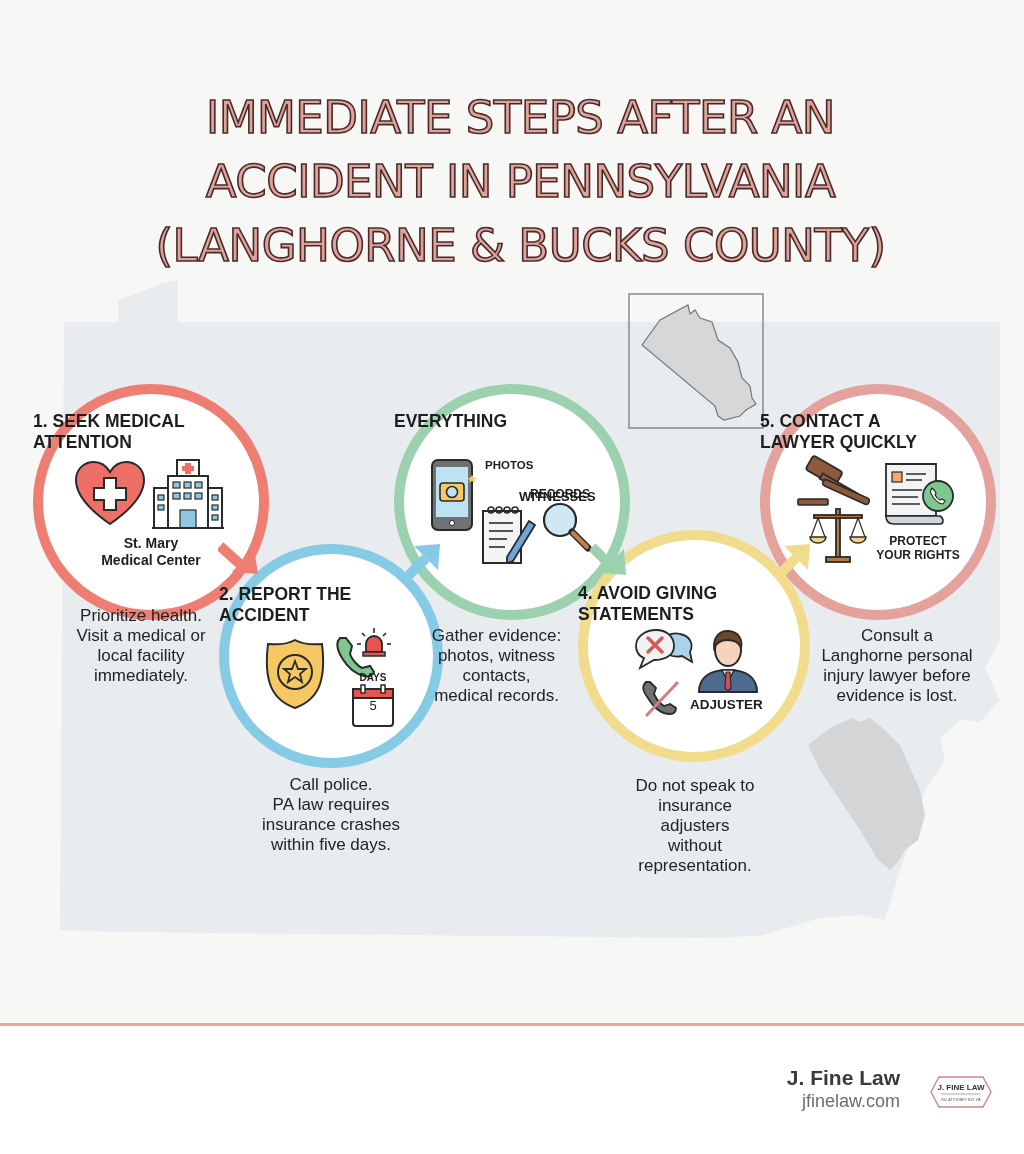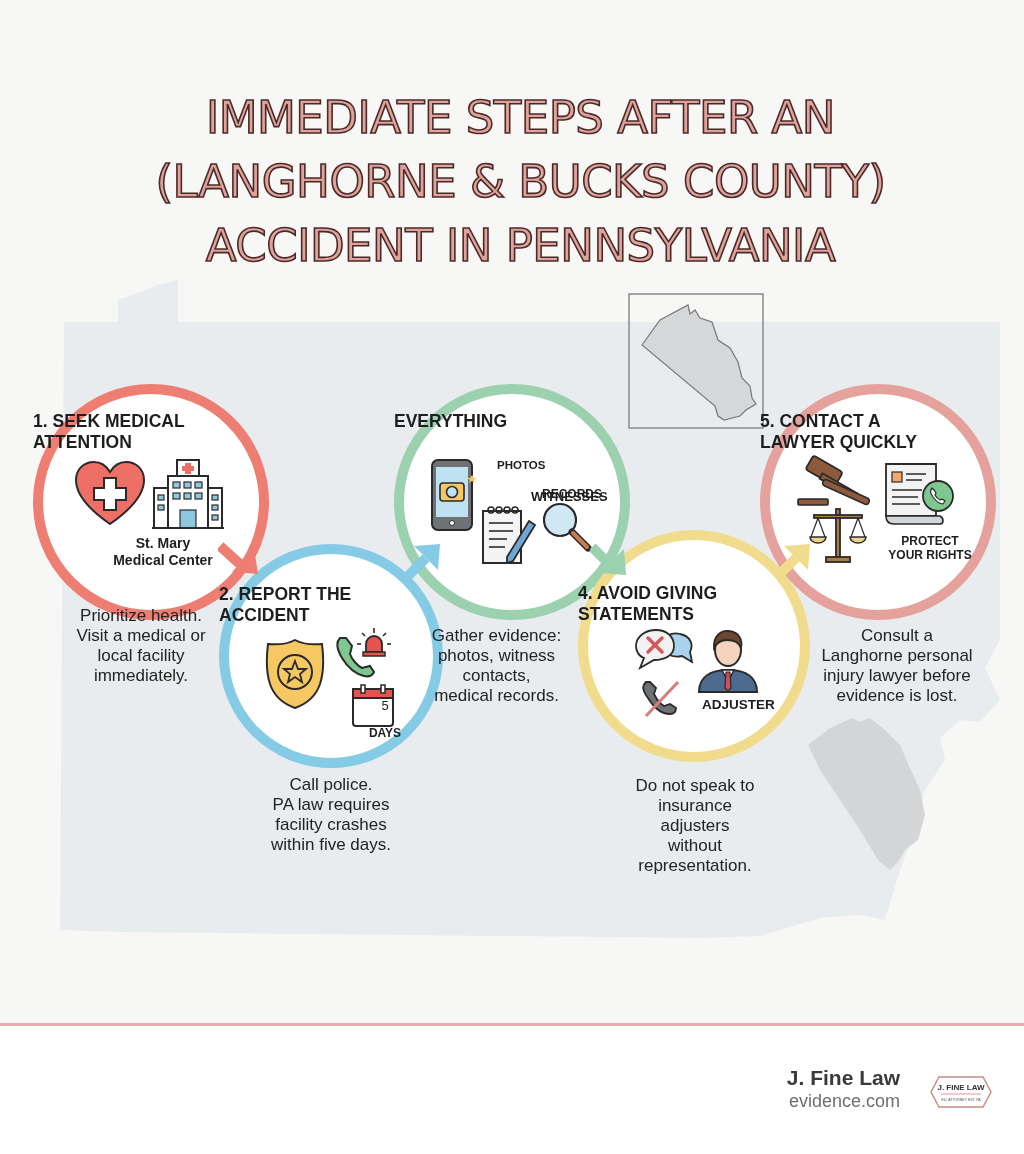--- a/index.html
+++ b/index.html
@@ -21,21 +21,21 @@
   .c1 { left: 33px;  top: 384px; width: 236px; height: 236px; border-color: #ee7d72; }
   .c2 { left: 219px; top: 544px; width: 224px; height: 224px; border-color: #85cbe6; }
   .c3 { left: 394px; top: 384px; width: 236px; height: 236px; border-color: #9bd1ae; }
   .c4 { left: 578px; top: 530px; width: 232px; height: 232px; border-color: #f1dc8d; }
   .c5 { left: 760px; top: 384px; width: 236px; height: 236px; border-color: #e5a29d; }
 
   .step-title {
     position: absolute; font-weight: bold; font-size: 17.5px; line-height: 21px; text-align: left; color: #1e1e1e;
     white-space: nowrap;
   }
-  .lbl { position: absolute; font-weight: bold; color: #1e1e1e; text-align: center; white-space: nowrap; margin-left: 12px; }
+  .lbl { position: absolute; font-weight: bold; color: #1e1e1e; text-align: center; white-space: nowrap; }
   .desc {
     position: absolute; font-size: 17px; line-height: 20px; text-align: center; color: #232323; white-space: nowrap;
   }
   .icon { position: absolute; }
 
   .footer-line { position: absolute; left: 0; top: 1023px; width: 1024px; height: 3px; background: #e4aaa3; }
   .footer { position: absolute; left: 0; top: 1026px; width: 1024px; height: 128px; background: #ffffff; }
   .brand-name { position: absolute; right: 124px; top: 1066px; font-size: 21px; font-weight: bold; color: #3a3a3a; text-align: right; }
   .brand-url { position: absolute; right: 124px; top: 1091px; font-size: 18px; color: #6e6e6e; text-align: right; }
   .badge { position: absolute; left: 929px; top: 1075px; }
@@ -46,22 +46,22 @@
 
 <svg class="map" width="1024" height="1020" viewBox="0 0 1024 1020">
   <path d="M64 322 L118 322 L118 300 L140 292 L160 284 L178 280 L178 322 L1000 322 L1000 640 L985 668 L1000 700 L980 722 L960 720 L940 738 L945 760 L925 790 L915 830 L900 870 L885 920 L860 915 L820 918 L760 936 L700 938 L500 936 L300 934 L120 932 L60 930 Z" fill="#e9ecee"></path>
   <rect x="629" y="294" width="134" height="134" fill="none" stroke="#8a8a8a" stroke-width="1.5"></rect>
   <path d="M642 345 L660 320 L688 305 L690 314 L695 310 L700 318 L712 322 L718 340 L730 348 L738 362 L742 378 L750 386 L752 398 L756 404 L746 410 L740 416 L724 420 L718 416 L715 406 Z" fill="#d5d7d9" stroke="#777" stroke-width="1.2"></path>
   <path d="M808 745 L830 728 L852 718 L860 722 L870 718 L885 730 L900 745 L910 768 L920 790 L925 815 L918 840 L905 850 L898 862 L890 870 L878 860 L860 830 L840 800 L820 770 Z" fill="#d3d5d7"></path>
 </svg>
 
 <div class="title">
   <div>IMMEDIATE STEPS AFTER AN</div>
+  <div>ACCIDENT IN PENNSYLVANIA</div>
   <div>(LANGHORNE &amp; BUCKS COUNTY)</div>
-  <div>ACCIDENT IN PENNSYLVANIA</div>
 </div>
 
 <div class="circle c1"></div>
 <div class="step-title" style="left:33px;top:411px;width:236px;">
   <div>1. SEEK MEDICAL</div>
   <div>ATTENTION</div>
 </div>
 <svg class="icon" style="left:74px;top:460px;" width="72" height="68" viewBox="0 0 72 68">
   <path d="M36 64 C10 46 2 32 2 20 C2 9 10 2 20 2 C28 2 33 7 36 12 C39 7 44 2 52 2 C62 2 70 9 70 20 C70 32 62 46 36 64 Z" fill="#ee6f66" stroke="#2a2a2a" stroke-width="2"></path>
   <path d="M30 18 H42 V28 H52 V40 H42 V50 H30 V40 H20 V28 H30 Z" fill="#fff" stroke="#2a2a2a" stroke-width="2"></path>
@@ -123,25 +123,25 @@
       <line x1="31" y1="16" x2="35" y2="16"></line>
     </g>
 </svg>
 <svg class="icon" style="left:351px;top:684px;" width="44" height="44" viewBox="0 0 44 44">
   <rect x="2" y="5" width="40" height="37" rx="3" fill="#fff" stroke="#2a2a2a" stroke-width="2"></rect>
   <rect x="2" y="5" width="40" height="9" fill="#e5544f" stroke="#2a2a2a" stroke-width="2"></rect>
   <rect x="10" y="1" width="4" height="8" fill="#fff" stroke="#2a2a2a" stroke-width="1.5"></rect>
   <rect x="30" y="1" width="4" height="8" fill="#fff" stroke="#2a2a2a" stroke-width="1.5"></rect>
 </svg>
 <div class="lbl" style="left:351px;top:699px;width:44px;font-size:13px;line-height:13px;font-weight:normal;">5</div>
-<div class="lbl" style="left:351px;top:728px;width:44px;font-size:12px;line-height:11px;">DAYS</div>
+<div class="lbl" style="left:351px;top:672px;width:44px;font-size:10px;line-height:11px;">DAYS</div>
 <div class="desc" style="left:246px;top:775px;width:170px;">
   <div>Call police.</div>
   <div>PA law requires</div>
-  <div>facility crashes</div>
+  <div>insurance crashes</div>
   <div>within five days.</div>
 </div>
 
 <div class="circle c3"></div>
 <div class="step-title" style="left:394px;top:411px;width:236px;">
   <div>EVERYTHING</div>
 </div>
 <svg class="icon" style="left:430px;top:458px;" width="50" height="74" viewBox="0 0 50 74">
   <rect x="2" y="2" width="40" height="70" rx="6" fill="#6f7275" stroke="#2a2a2a" stroke-width="2"></rect>
   <rect x="6" y="9" width="32" height="50" fill="#bfe2f3"></rect>
@@ -275,19 +275,19 @@
   <path d="M10 30 L36 32 L34 6 Z" fill="#9bd1ae"></path>
 </svg>
 <svg class="arrow" style="left:770px;top:540px;" width="44" height="44" viewBox="0 0 44 44">
   <path d="M6 38 L26 18" stroke="#f1dc8d" stroke-width="10"></path>
   <path d="M14 6 L40 4 L38 30 Z" fill="#f1dc8d"></path>
 </svg>
 
 <div class="footer-line"></div>
 <div class="footer"></div>
 <div class="brand-name">J. Fine Law</div>
-<div class="brand-url">evidence.com</div>
+<div class="brand-url">jfinelaw.com</div>
 <svg class="badge" width="64" height="34" viewBox="0 0 64 34">
   <path d="M10 2 H54 L62 17 L54 32 H10 L2 17 Z" fill="#fff" stroke="#c98a84" stroke-width="1.4"></path>
   <text x="32" y="15" text-anchor="middle" font-family="Liberation Sans, sans-serif" font-size="8" font-weight="bold" fill="#333">J. FINE LAW</text>
   <line x1="12" y1="19" x2="52" y2="19" stroke="#d77b7b" stroke-width="0.8"></line>
   <text x="32" y="26" text-anchor="middle" font-family="Liberation Sans, sans-serif" font-size="3.5" fill="#555">INJ. ATTORNEY EST. PA</text>
 </svg>
 
 </body></html>

